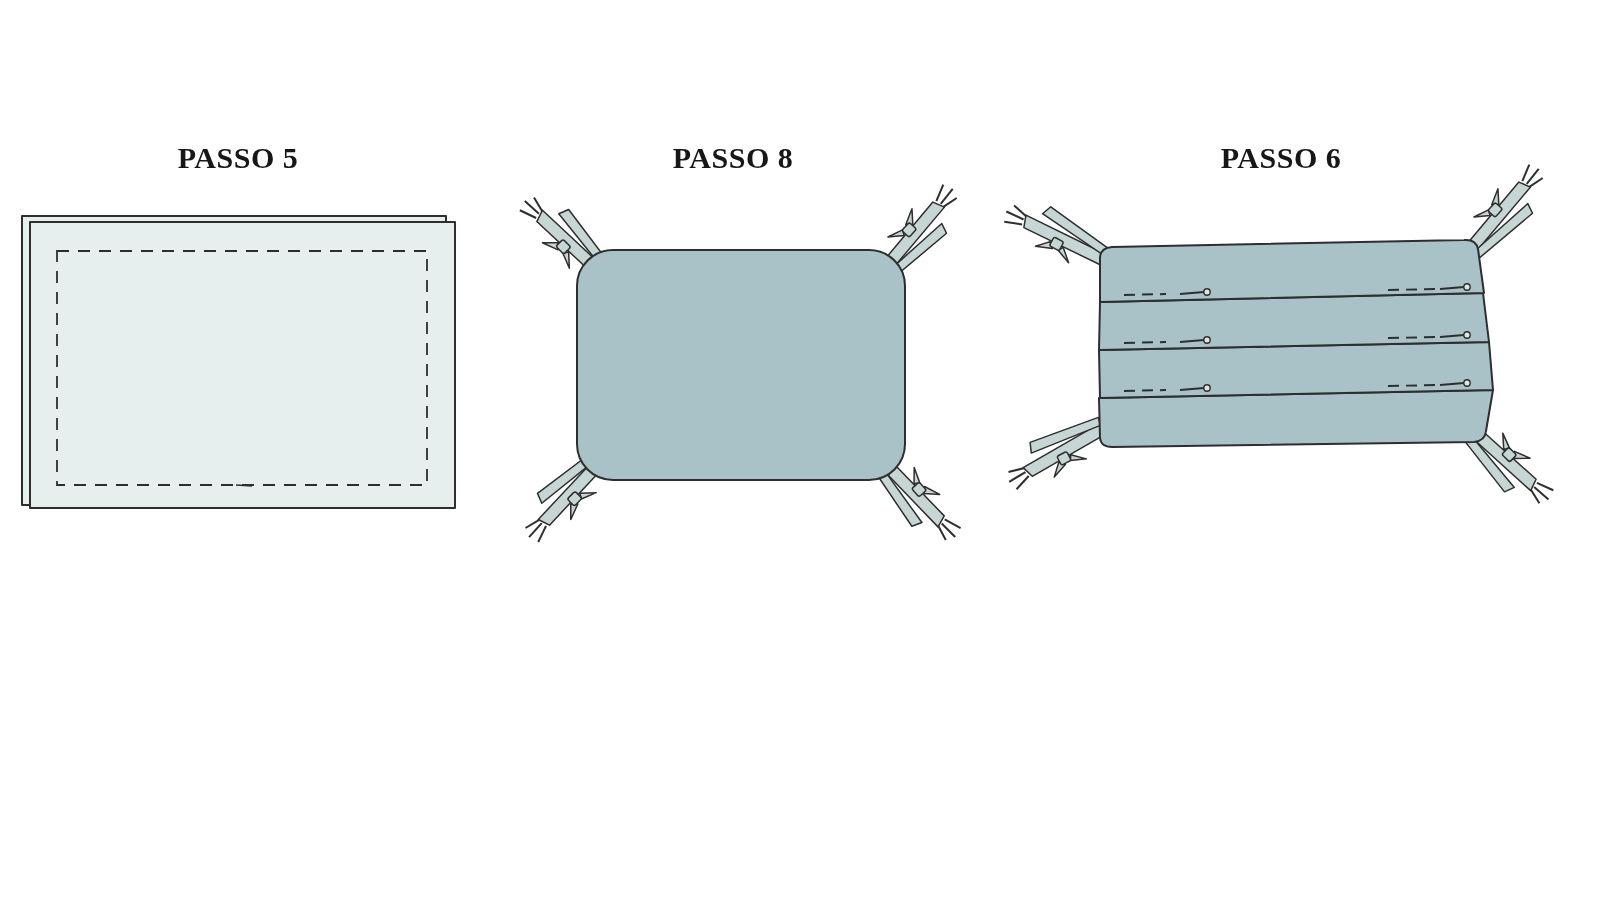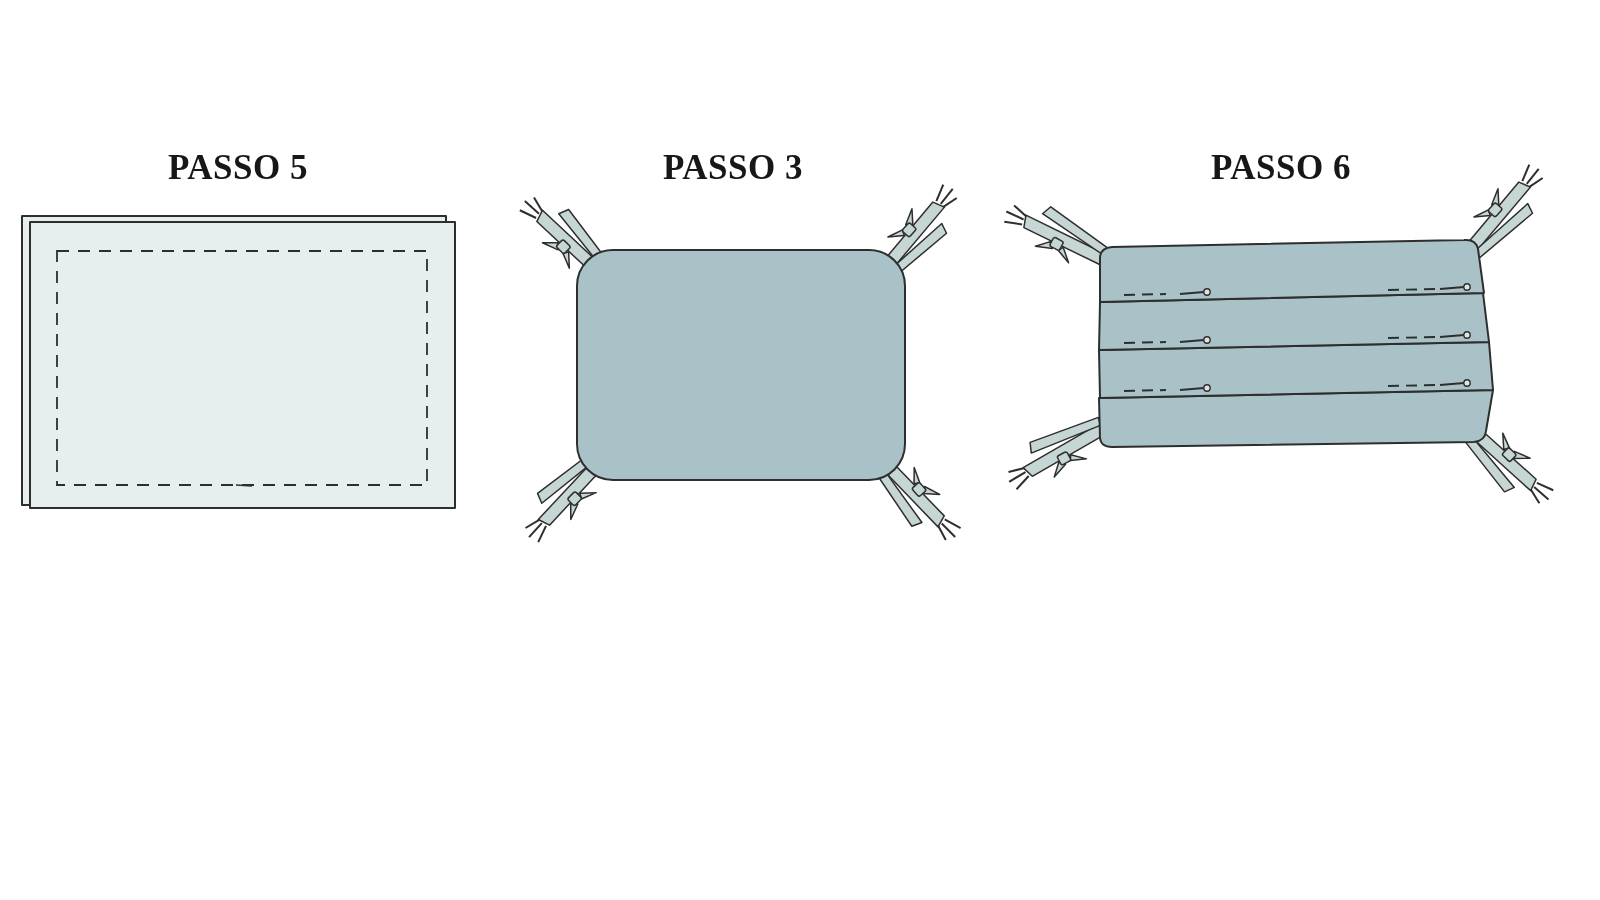--- a/index.html
+++ b/index.html
@@ -1,40 +1,40 @@
 <!DOCTYPE html>
 <html><head>
 <meta charset="utf-8">
 <style>
   html,body{margin:0;padding:0;background:#ffffff;}
   body{width:1600px;height:900px;overflow:hidden;position:relative;
        font-family:"Liberation Serif",serif;}
   .stage{position:absolute;left:0;top:0;width:1600px;height:900px;}
-  .step-title{position:absolute;top:148px;width:240px;text-align:center;
-              font-weight:bold;font-size:35px;letter-spacing:.5px;color:#171717;
+  .step-title{position:absolute;top:141px;width:240px;text-align:center;
+              font-weight:bold;font-size:30px;letter-spacing:.5px;color:#171717;
               font-family:"Liberation Serif",serif;}
   #title-step5{left:118px}
   #title-step6{left:613px}
   #title-step7{left:1161px}
   svg.drawing{position:absolute;left:0;top:0;}
   .outl{stroke-width:2;stroke-linejoin:round;}
   .thin{stroke-width:1.6;}
   .dash{stroke-dasharray:12 9;fill:none;stroke-width:1.8;}
   .pindash{stroke-dasharray:11 7;stroke-width:2;fill:none;stroke-linecap:butt;}
   .pinline{stroke-width:2;fill:none;}
   .tie-part{stroke-width:1.5;stroke-linejoin:round;}
   .band{stroke-width:2;stroke-linejoin:round;}
 </style>
 </head>
 <body>
 
 <div class="stage">
 
   <div class="step-title" id="title-step5">PASSO 5</div>
-  <div class="step-title" id="title-step6">PASSO 3</div>
+  <div class="step-title" id="title-step6">PASSO 8</div>
   <div class="step-title" id="title-step7">PASSO 6</div>
 
   <svg class="drawing" width="1600" height="900" viewBox="0 0 1600 900">
 
     <defs>
 
       <g id="tie-shape" class="tie-part">
         <polygon points="0,-6 86,-9 90,3 0,6"></polygon>
         <polygon points="2,4 76,12 72,22 0,12"></polygon>
         <line x1="89" y1="-7" x2="106" y2="-13" class="pinline"></line>

